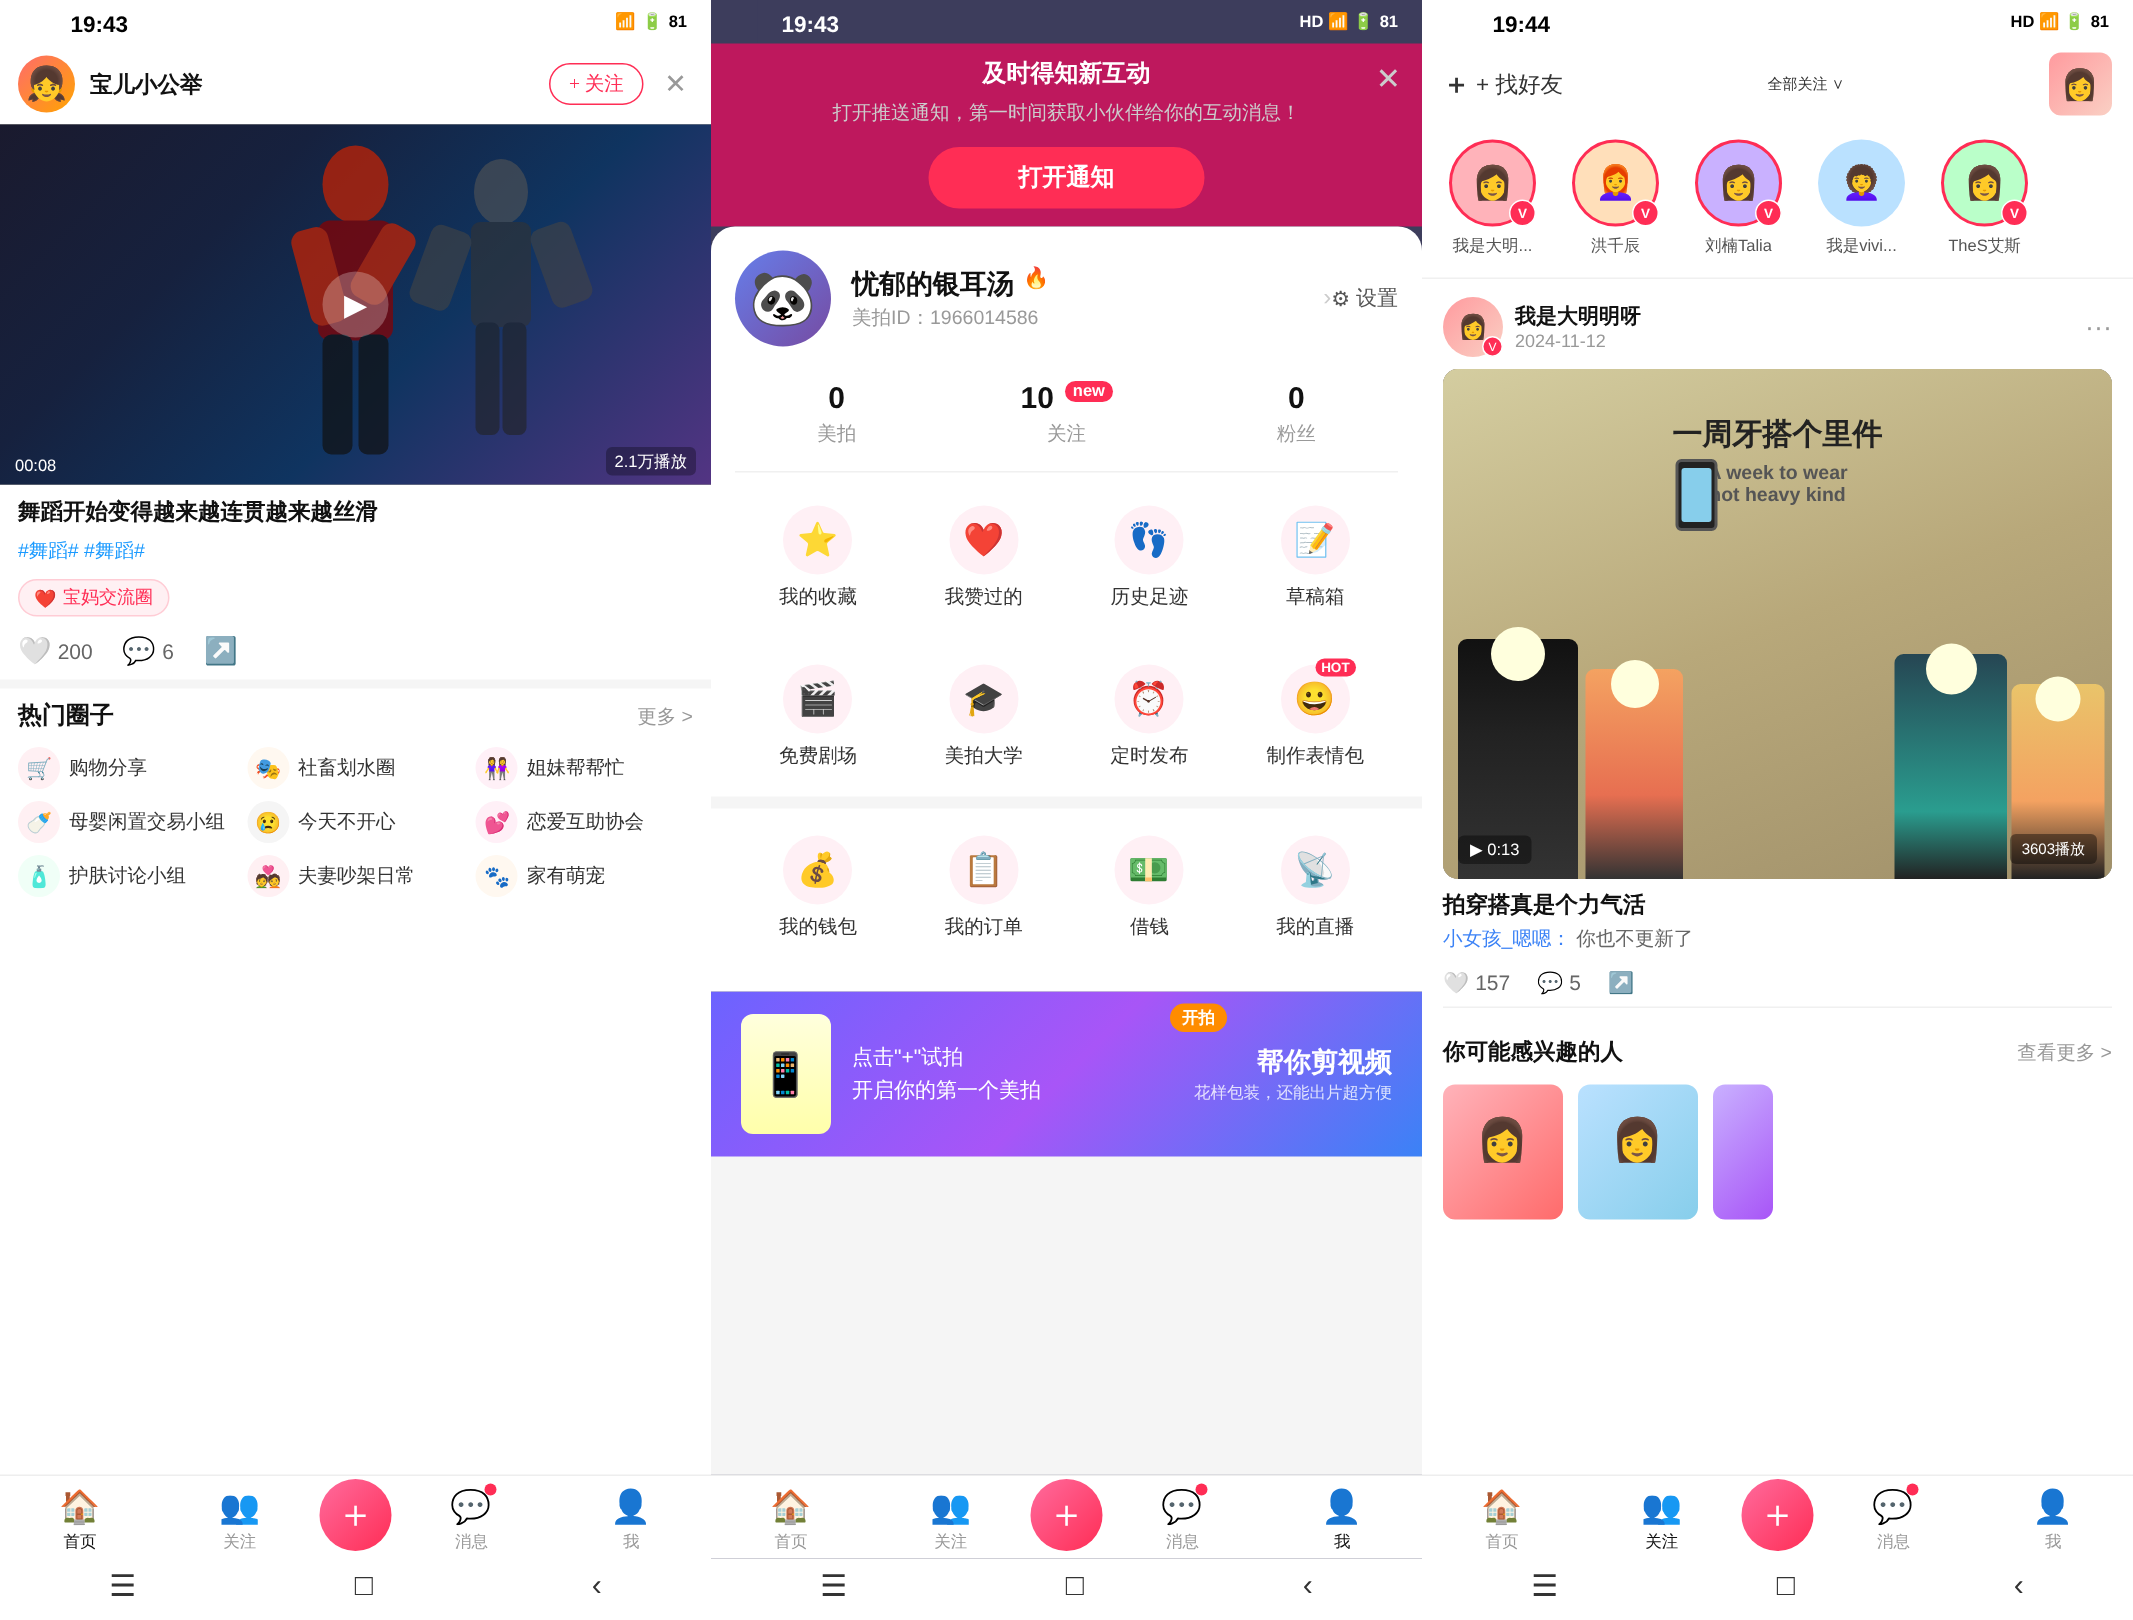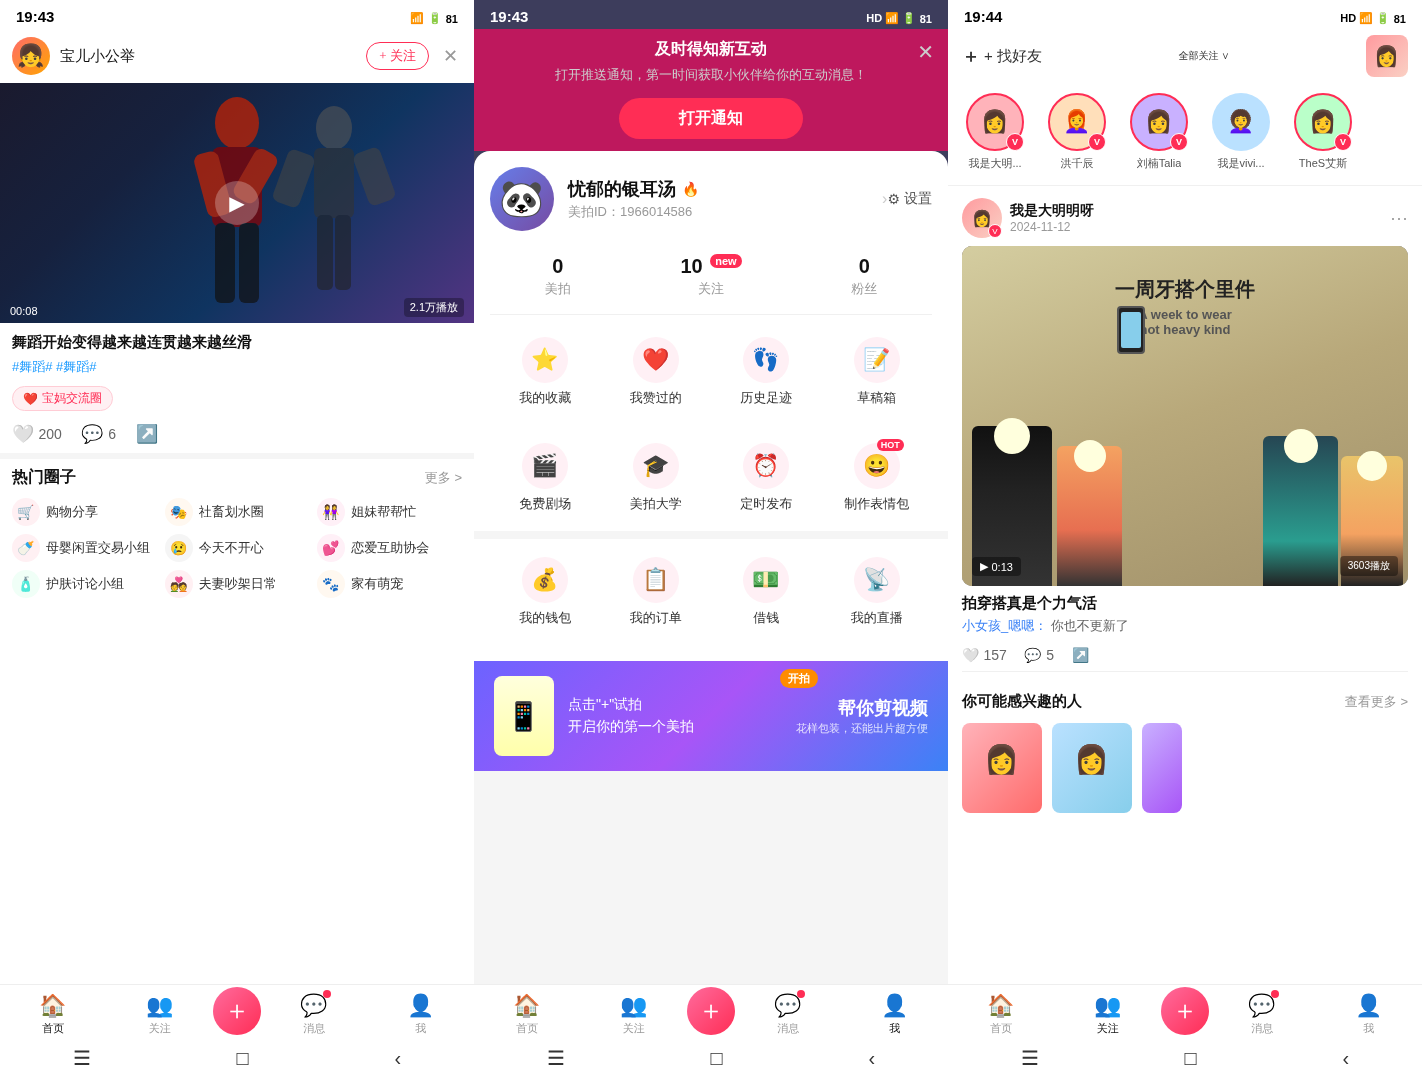--- a/index.html
+++ b/index.html
@@ -20,26 +20,27 @@
       display: flex;
       flex-direction: column;
       overflow: hidden;
       position: relative;
     }
 
     
     .status-bar {
       display: flex;
       justify-content: space-between;
-      align-items: flex-end;
+      align-items: flex-start;
       padding: 8px 16px 4px;
       font-size: 13px;
       font-weight: 600;
       color: #000;
       background: #fff;
+      margin-left: 31px;
     }
     .status-bar .time { font-weight: 700; font-size: 15px; }
     .status-icons { display: flex; gap: 4px; align-items: center; font-size: 11px; }
 
     
     .panel1 { background: #fff; }
 
     .panel1-topbar {
       display: flex;
       align-items: center;
@@ -77,21 +78,21 @@
       gap: 10px;
       background: #fff;
     }
     .user-avatar-small {
       width: 38px; height: 38px; border-radius: 50%;
       background: linear-gradient(135deg, #ff6b6b, #ffa500);
       display: flex; align-items: center; justify-content: center;
       font-size: 11px; color: #fff; font-weight: 700;
       flex-shrink: 0; overflow: hidden;
     }
-    .user-name-label { font-size: 15px; font-weight: 400; color: #111; flex: 1; }
+    .user-name-label { font-size: 15px; font-weight: 700; color: #111; flex: 1; }
     .follow-btn {
       background: #fff;
       border: 1.5px solid #ff2d55;
       color: #ff2d55;
       font-size: 13px;
       padding: 4px 12px;
       border-radius: 16px;
       cursor: pointer;
       font-family: Liberation Serif, serif;
     }
@@ -284,21 +285,21 @@
     .profile-avatar {
       width: 64px; height: 64px; border-radius: 50%;
       background: linear-gradient(135deg, #667eea, #764ba2);
       display: flex; align-items: center; justify-content: center;
       overflow: hidden;
     }
     .panda-face {
       font-size: 36px;
     }
     .profile-info { flex: 1; padding-left: 14px; }
-    .profile-name { font-size: 18px; font-weight: 700; color: #111; display: flex; align-items: center; gap: 6px; }
+    .profile-name { font-size: 18px; font-weight: 700; color: #111; display: flex; align-items: flex-start; gap: 6px; }
     .fire-icon { font-size: 14px; }
     .profile-id { font-size: 13px; color: #999; margin-top: 2px; }
     .arrow-right { font-size: 16px; color: #ccc; }
     .settings-btn {
       display: flex; align-items: center; gap: 4px;
       font-size: 14px; color: #555; cursor: pointer;
     }
 
     .stats-row {
       display: flex; justify-content: space-around; text-align: center;

